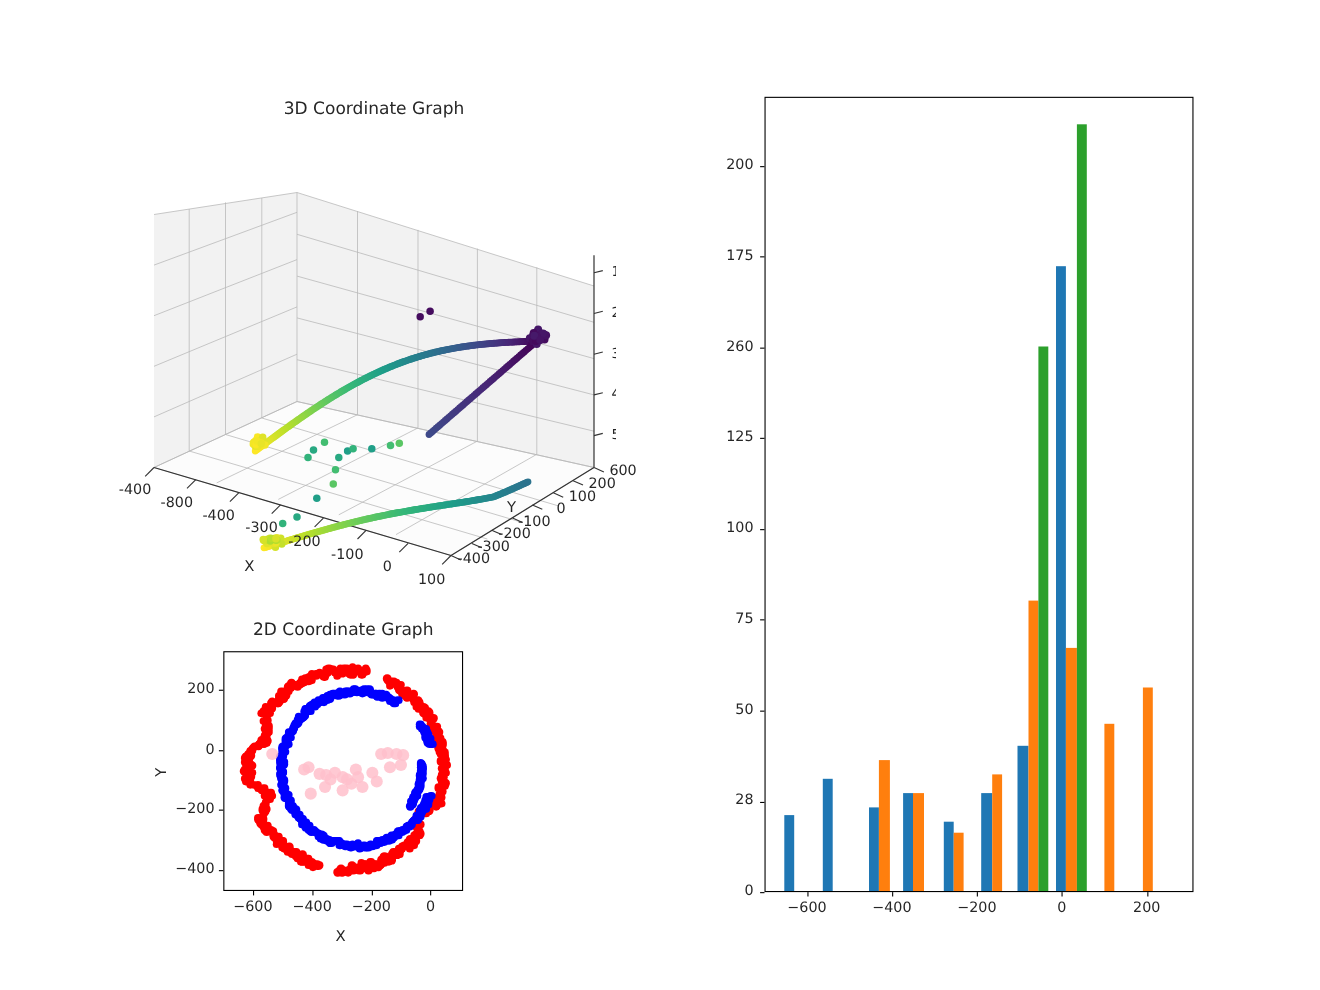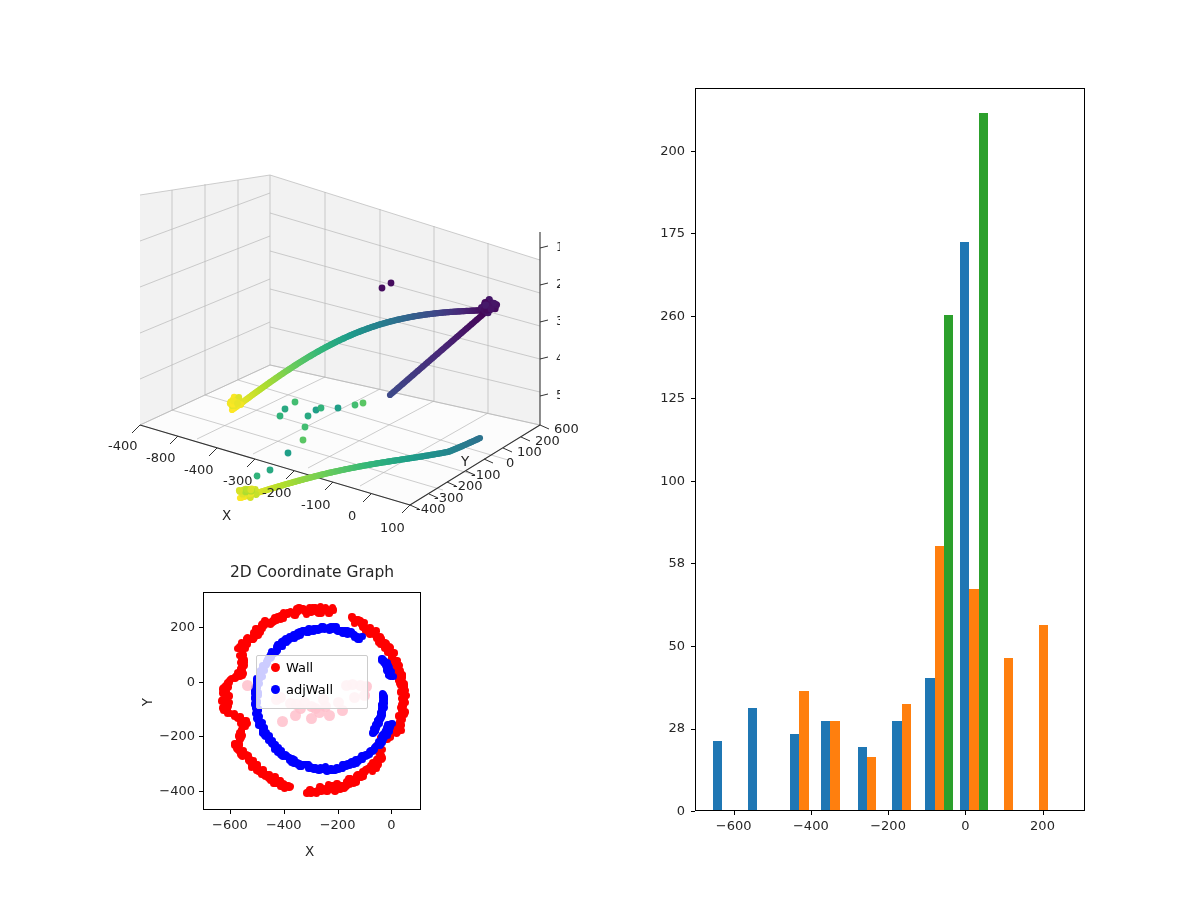--- a/index.html
+++ b/index.html
@@ -35,20 +35,21 @@
   #three{left:120px;top:120px;width:440px;height:400px;position:absolute;}
   #three svg{position:absolute;left:0;top:0;}
   .t3tick{font-size:12.5px;fill:#262626;}
   .t3lbl{font-size:13px;fill:#262626;}
 </style>
 </head>
 <body>
 
 <div class="fig">
 
+  <div class="ttl abs" style="left:120px;top:90px;width:440px;">3D Coordinate Graph</div>
 
   <div id="three">
     <svg width="440" height="400" viewBox="0 0 440 400">
 
       <polygon points="20,305 150,245 150,55 20,75" fill="#f2f2f2" stroke="none"></polygon>
 
       <polygon points="150,55 420,140 420,305 150,245" fill="#f2f2f2" stroke="none"></polygon>
 
       <polygon points="20,305 150,245 420,305 290,385" fill="#fcfcfc" stroke="none"></polygon>
 
@@ -1485,30 +1486,20 @@
         <div class="pt" style="left: 157.33px; top: 87.69px; width: 11px; height: 11px; background: rgb(255, 192, 203); opacity: 0.85;"></div>
         <div class="pt" style="left: 72.55px; top: 122.57px; width: 11px; height: 11px; background: rgb(255, 192, 203); opacity: 0.85;"></div>
         <div class="pt" style="left: 86.01px; top: 117.13px; width: 11px; height: 11px; background: rgb(255, 192, 203); opacity: 0.85;"></div>
         <div class="pt" style="left: 102.15px; top: 119.85px; width: 11px; height: 11px; background: rgb(255, 192, 203); opacity: 0.85;"></div>
         <div class="pt" style="left: 114.27px; top: 100.78px; width: 11px; height: 11px; background: rgb(255, 192, 203); opacity: 0.85;"></div>
         <div class="pt" style="left: 133.1px; top: 111.67px; width: 11px; height: 11px; background: rgb(255, 192, 203); opacity: 0.85;"></div>
         <div class="pt" style="left: 145.22px; top: 99.41px; width: 11px; height: 11px; background: rgb(255, 192, 203); opacity: 0.85;"></div>
         <div class="pt" style="left: 154.64px; top: 96.69px; width: 11px; height: 11px; background: rgb(255, 192, 203); opacity: 0.85;"></div>
       </div>
 
-    <div id="legend2d" style="left:52px;top:62px;width:110px;height:52px;">
-      <div class="leg-row">
-        <span class="leg-dot" style="background: rgb(255, 0, 0);"></span>
-        <span class="leg-txt">Wall</span>
-      </div>
-      <div class="leg-row">
-        <span class="leg-dot2" style="background: rgb(0, 0, 255);"></span>
-        <span class="leg-txt">adjWall</span>
-      </div>
-    </div>
   </div>
 
   <div id="two-yticks">
       <div class="ytickmark" style="position: absolute; left: 199px; top: 627.4px;"></div>
       <div class="tick abs" style="left: 150px; width: 45px; text-align: right; top: 619.425px;">200</div>
       <div class="ytickmark" style="position: absolute; left: 199px; top: 681.9px;"></div>
       <div class="tick abs" style="left: 150px; width: 45px; text-align: right; top: 673.925px;">0</div>
       <div class="ytickmark" style="position: absolute; left: 199px; top: 736.4px;"></div>
       <div class="tick abs" style="left: 150px; width: 45px; text-align: right; top: 728.425px;">−200</div>
       <div class="ytickmark" style="position: absolute; left: 199px; top: 790.9px;"></div>
@@ -1551,21 +1542,21 @@
       </div>
   </div>
   <div id="hist-yticks">
       <div class="ytickmark" style="position: absolute; left: 691px; top: 811px;"></div>
       <div class="tick abs" style="left: 0px; width: 685px; text-align: right; top: 803px;">0</div>
       <div class="ytickmark" style="position: absolute; left: 691px; top: 728.5px;"></div>
       <div class="tick abs" style="left: 0px; width: 685px; text-align: right; top: 720.466px;">28</div>
       <div class="ytickmark" style="position: absolute; left: 691px; top: 645.9px;"></div>
       <div class="tick abs" style="left: 0px; width: 685px; text-align: right; top: 637.932px;">50</div>
       <div class="ytickmark" style="position: absolute; left: 691px; top: 563.4px;"></div>
-      <div class="tick abs" style="left: 0px; width: 685px; text-align: right; top: 555.397px;">58</div>
+      <div class="tick abs" style="left: 0px; width: 685px; text-align: right; top: 555.397px;">75</div>
       <div class="ytickmark" style="position: absolute; left: 691px; top: 480.9px;"></div>
       <div class="tick abs" style="left: 0px; width: 685px; text-align: right; top: 472.863px;">100</div>
       <div class="ytickmark" style="position: absolute; left: 691px; top: 398.3px;"></div>
       <div class="tick abs" style="left: 0px; width: 685px; text-align: right; top: 390.329px;">125</div>
       <div class="ytickmark" style="position: absolute; left: 691px; top: 315.8px;"></div>
       <div class="tick abs" style="left: 0px; width: 685px; text-align: right; top: 307.795px;">260</div>
       <div class="ytickmark" style="position: absolute; left: 691px; top: 233.3px;"></div>
       <div class="tick abs" style="left: 0px; width: 685px; text-align: right; top: 225.26px;">175</div>
       <div class="ytickmark" style="position: absolute; left: 691px; top: 150.7px;"></div>
       <div class="tick abs" style="left: 0px; width: 685px; text-align: right; top: 142.726px;">200</div>

